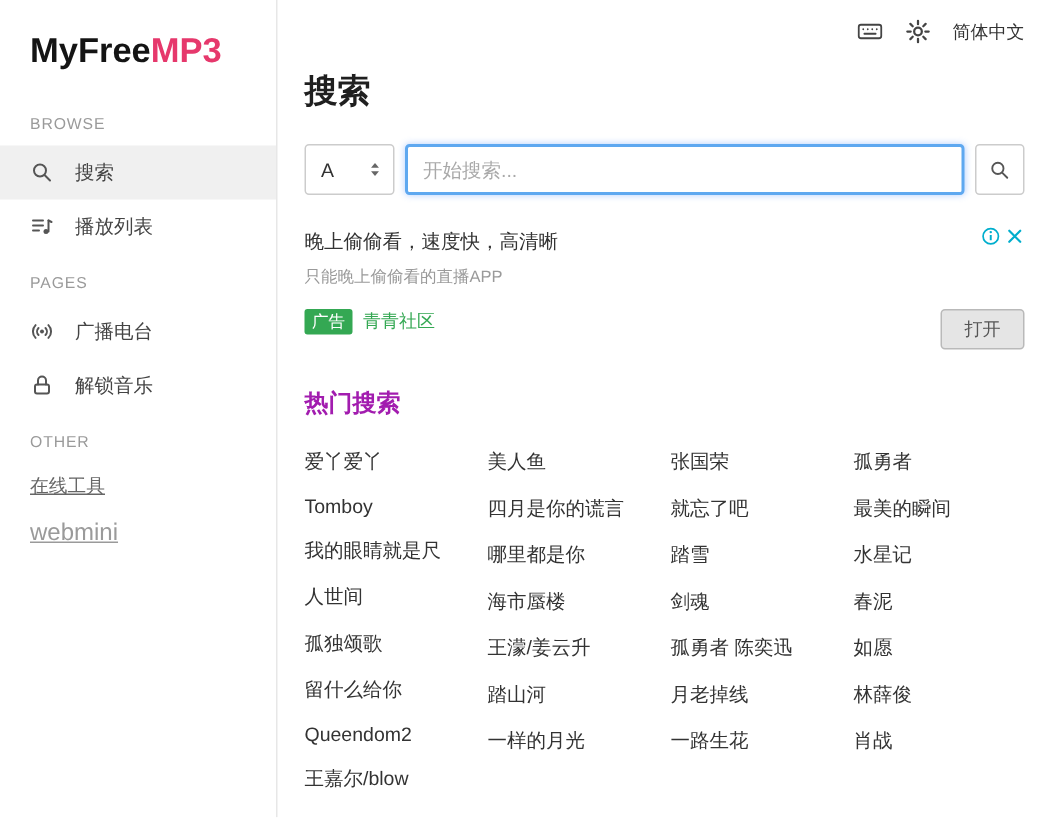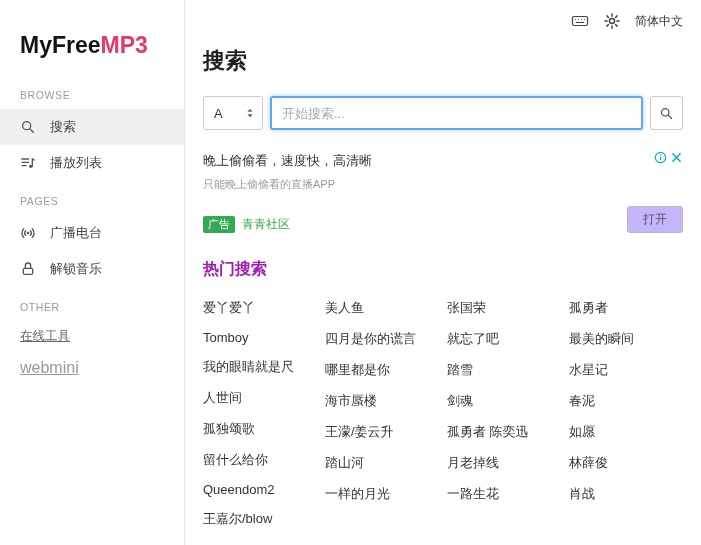--- a/index.html
+++ b/index.html
@@ -1,21 +1,21 @@
 <!DOCTYPE html>
 <html><head>
 <meta charset="utf-8">
 <style>
   * { margin:0; padding:0; box-sizing:border-box; }
   html,body { width:100%; height:100%; }
   body { font-family:"Liberation Sans","DejaVu Sans",sans-serif; background:#fff; color:#333; }
   .app { width:701px; height:545px; display:flex; overflow:hidden; background:#fff; }
 
   
-  .sidebar { width:185px; flex-shrink:0; border-right:1px solid #e7e7e7; padding-top:24px; }
+  .sidebar { width:185px; flex-shrink:0; border-right:1px solid #e7e7e7; padding-top:12px; }
   .logo { font-size:23px; font-weight:bold; padding:8px 20px 16px; color:#141414; cursor:pointer; }
   .logo .accent { color:#e6386c; }
   .section-label { font-size:10.5px; color:#9a9a9a; padding:14px 20px 8px; letter-spacing:.6px; }
   .side-item { display:flex; align-items:center; gap:14px; padding:9px 20px; font-size:13px; color:#444; cursor:pointer; }
   .side-item.active { background:#f0f0f0; }
   .side-item .icon { display:flex; align-items:center; }
   .side-item svg { width:16px; height:16px; color:#555; }
   .side-text { padding:7px 20px; font-size:12.5px; color:#666; cursor:pointer;text-decoration:underline; }
   .side-text.dim { color:#9a9a9a; font-size:16px; }
 
@@ -36,25 +36,25 @@
   .search-input::placeholder { color:#a9a9a9; }
   .search-btn { width:33px; border:1px solid #ccc; border-radius:3px; background:#fff; display:flex; align-items:center; justify-content:center; cursor:pointer; }
   .search-btn svg { width:15px; height:15px; color:#555; }
 
   
   .ad { margin-top:22px; position:relative; }
   .ad-headline { font-size:13px; color:#333; }
   .ad-controls { position:absolute; top:-1px; right:0; display:flex; align-items:center; gap:3px; }
   .ad-controls svg { width:13px; height:13px; cursor:pointer; }
   .ad-sub { font-size:11px; color:#9a9a9a; margin-top:7px; }
-  .ad-row { display:flex; align-items:flex-end; justify-content:space-between; margin-top:14px; }
+  .ad-row { display:flex; align-items:flex-start; justify-content:space-between; margin-top:14px; }
   .ad-left { display:flex; align-items:center; }
   .ad-badge { background:#34a853; color:#fff; font-size:11px; padding:1px 5px; border-radius:2px; margin-right:7px; }
   .ad-advertiser { color:#34a853; font-size:12px; }
-  .ad-open { border:1px solid #b9b9b9; border-radius:3px; background:#c4b5fd; color:#555; font-size:12px; padding:4px 15px; cursor:pointer; }
+  .ad-open { border:1px solid #b9b9b9; border-radius:3px; background:#e5e5e5; color:#555; font-size:12px; padding:4px 15px; cursor:pointer; }
 
   
   .h2 { font-size:16px; font-weight:bold; color:#a21caf; margin:26px 0 12px; }
   .hot-grid { display:grid; grid-template-columns:repeat(4,1fr); column-gap:8px; }
   .hot-col { display:flex; flex-direction:column; }
   .hot-item { font-size:13px; color:#333; padding:6.5px 0; cursor:pointer; text-decoration:none; }
 </style>
 </head>
 <body>
 

